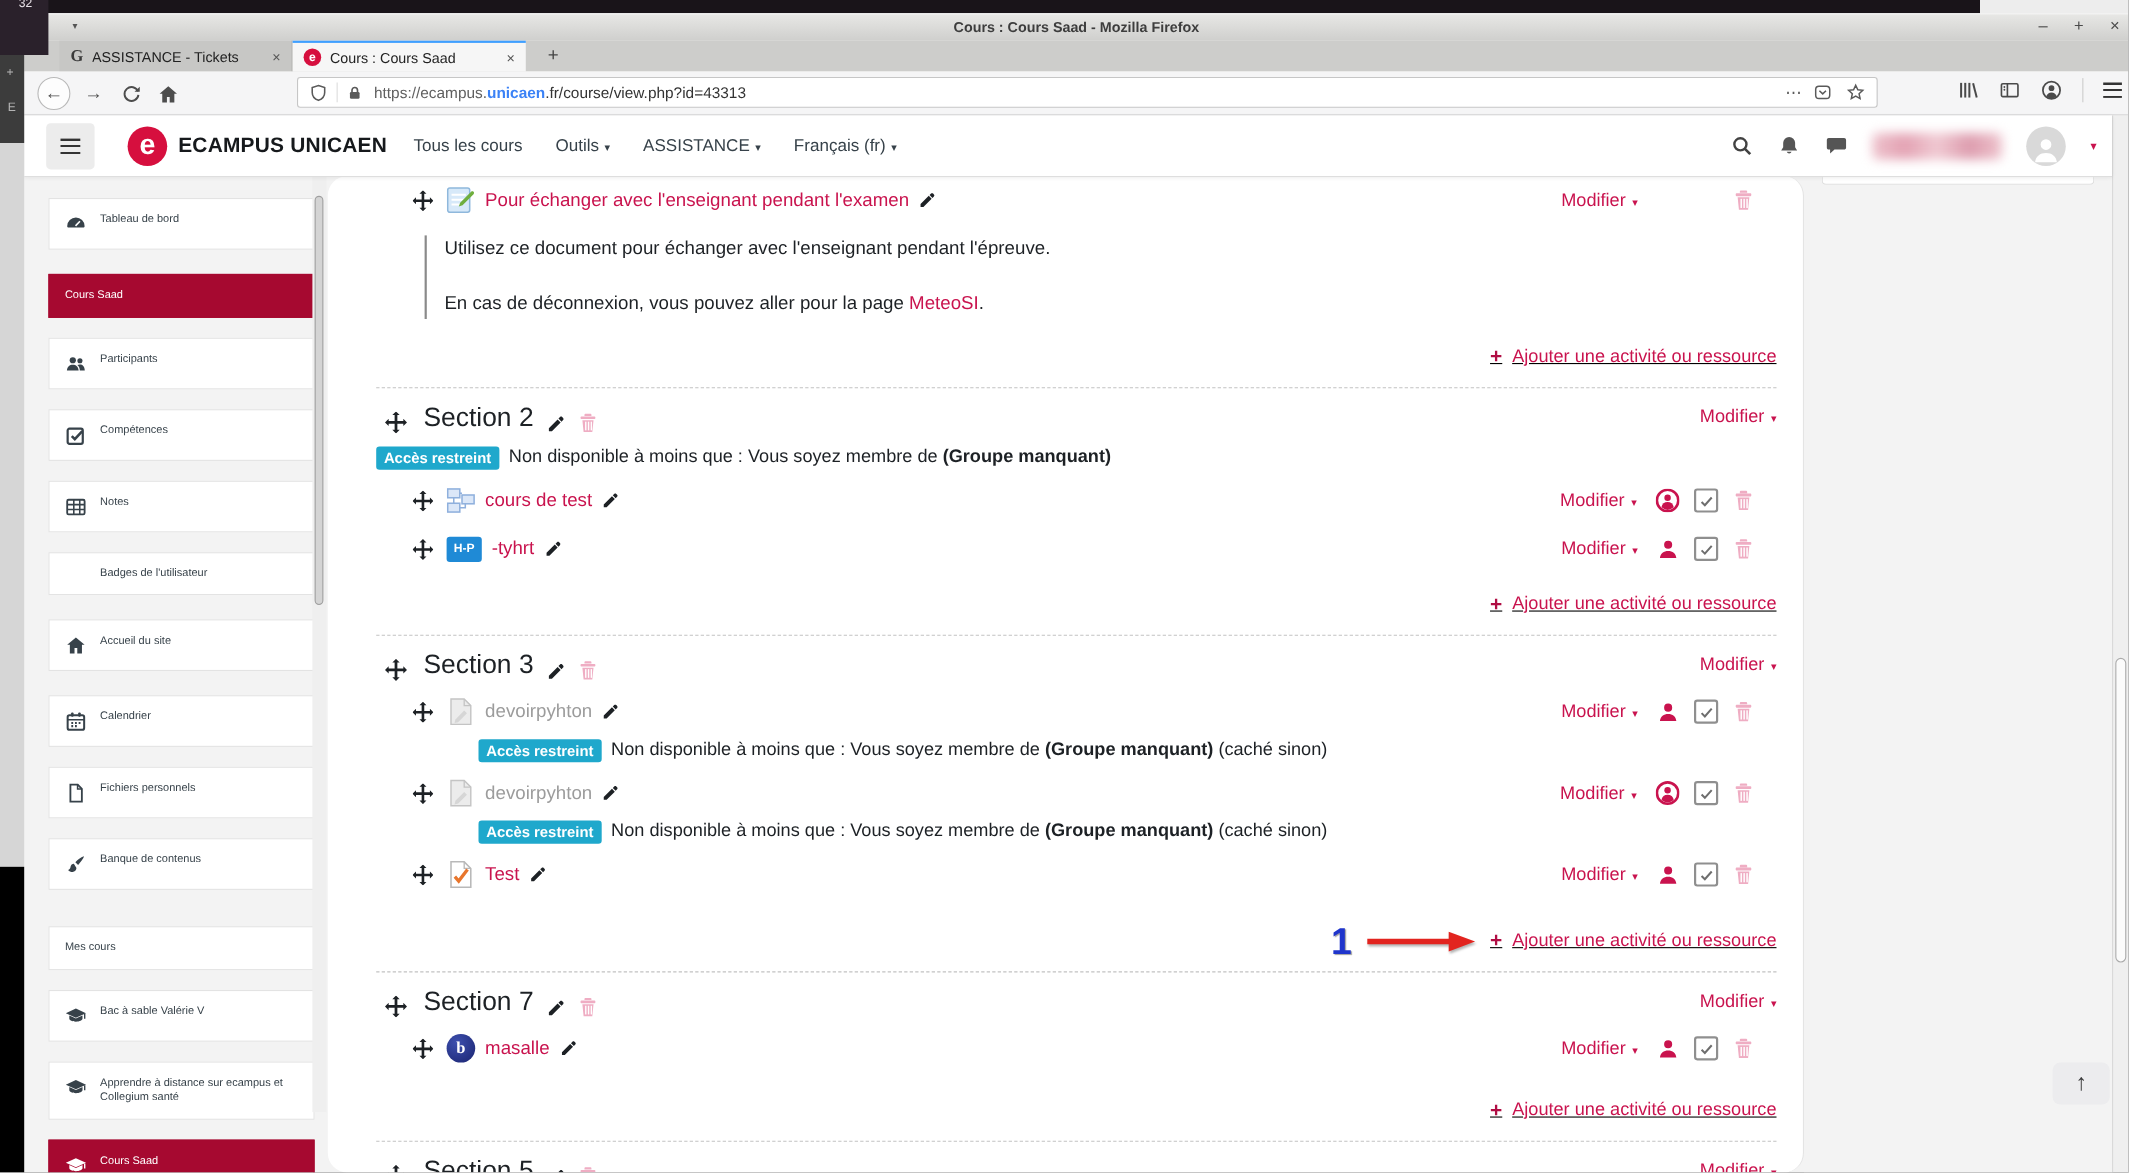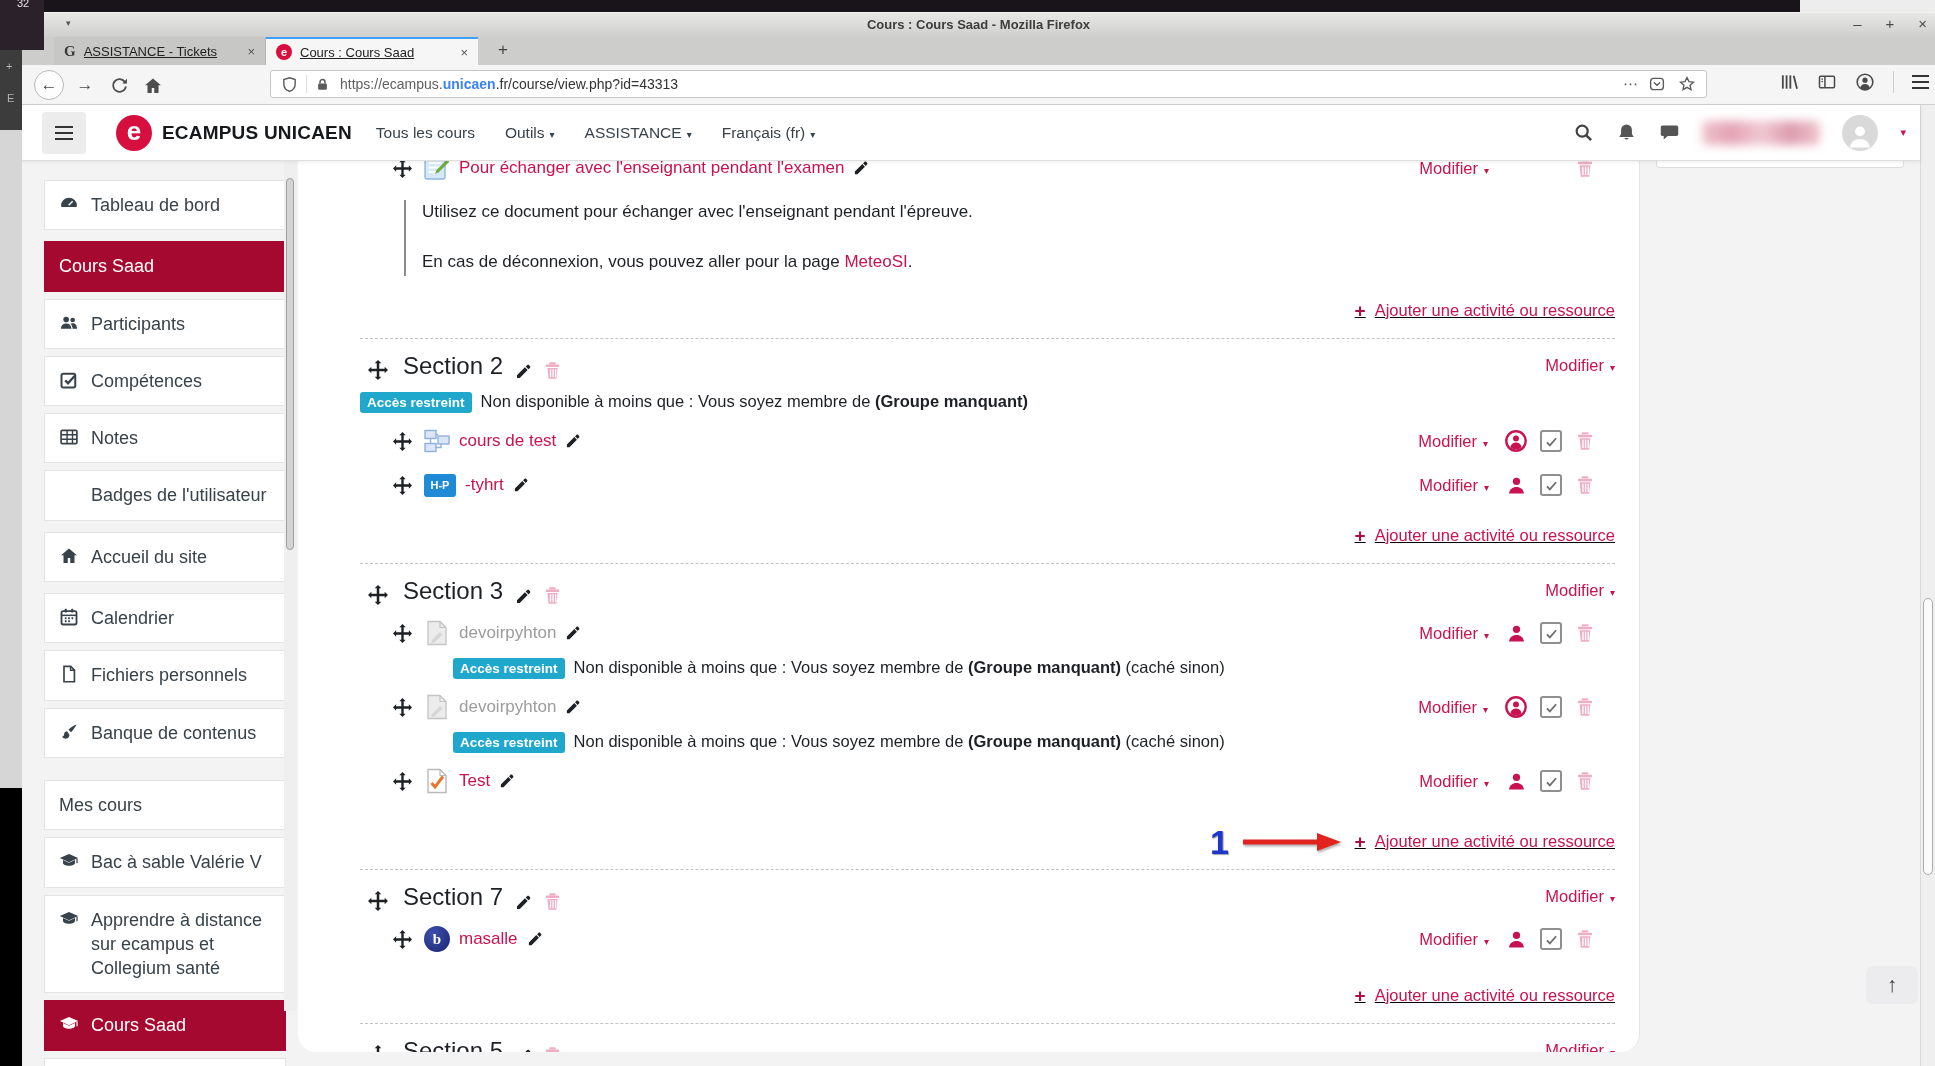--- a/index.html
+++ b/index.html
@@ -29,21 +29,21 @@
   .win-btns{position:absolute;right:8px;top:2px;display:flex;gap:24px;font-size:15px;color:#4a4a4a;}
   .win-btns span{cursor:default;}
 
   .tabbar{position:absolute;left:22px;top:37px;width:1913px;height:28px;background:#cdcdcb;}
   .tab{position:absolute;top:0;height:28px;display:flex;align-items:center;padding:0 10px;box-sizing:border-box;font-size:13px;color:#222;}
   .tab.inactive{left:32px;width:212px;background:#c7c7c5;border-right:1px solid #b4b4b2;}
   .tab.active{left:244px;width:212px;background:#f6f6f6;border-top:2px solid #3f9fff;}
   .tab .fav-g{font-weight:bold;font-size:15px;color:#3a3a3a;margin-right:8px;font-family:"Liberation Serif",serif;}
   .tab .fav-e{width:16px;height:16px;border-radius:50%;background:#d60f3e;color:#fff;font-weight:bold;font-size:11px;
               display:flex;align-items:center;justify-content:center;margin-right:8px;}
-  .tab .tlabel{flex:1;white-space:nowrap;overflow:hidden;text-decoration:underline;}
+  .tab .tlabel{flex:1;white-space:nowrap;overflow:hidden;}
   .tab .tclose{color:#555;font-size:13px;margin-left:8px;}
   .newtab{position:absolute;left:468px;top:3px;font-size:17px;color:#444;padding:0 8px;}
 
   .toolbar{position:absolute;left:22px;top:65px;width:1913px;height:40px;background:#f5f5f6;border-bottom:1px solid #cfcfcf;box-sizing:border-box;}
   .nav-btn{position:absolute;top:7px;color:#4d4d4d;font-size:17px;line-height:26px;text-align:center;width:26px;}
   .back-circle{left:12px;width:28px;height:28px;top:5px;border:1px solid #b9b9b9;border-radius:50%;background:#fdfdfd;line-height:28px;}
   .urlbar{position:absolute;left:248px;top:5px;width:1437px;height:28px;background:#fff;border:1px solid #c6c6c6;border-radius:3px;
           display:flex;align-items:center;box-sizing:border-box;}
   .urlbar .sep{width:1px;height:18px;background:#ddd;margin:0 8px;}
   .url-text{font-size:14px;color:#5f5f5f;white-space:nowrap;}
@@ -71,35 +71,35 @@
   .avatar{width:36px;height:36px;border-radius:50%;background:#d9d9d9;overflow:hidden;display:flex;align-items:flex-end;justify-content:center;}
   .ucaret{color:#c9134e;font-size:11px;}
 
   
   .rcol{position:absolute;left:1618px;top:55px;width:280px;height:906px;background:#f3f3f3;}
   .blocksliver{position:absolute;left:16px;top:0px;width:248px;height:8px;background:#fff;border:1px solid #dcdcdc;border-top:none;
                border-radius:0 0 4px 4px;box-sizing:border-box;}
 
   
   .drawer{position:absolute;left:22px;top:75px;width:242px;}
-  .ditem{background:#fff;border:1px solid #e3e3e3;margin-bottom:7px;padding:12px 14px;display:flex;align-items:flex-start;
-         font-size:18px;color:#37424a;line-height:1.35;box-sizing:border-box;}
+  .ditem{background:#fff;border:1px solid #e3e3e3;margin-bottom:18px;padding:12px 14px;display:flex;align-items:flex-start;
+         font-size:10px;color:#37424a;line-height:1.35;box-sizing:border-box;}
   .ditem .dic{width:20px;margin-right:12px;margin-top:1px;flex:0 0 auto;color:#37424a;}
   .ditem.noicon{padding-left:14px;}
   .ditem.indent{padding-left:46px;}
   .ditem.active{background:#a60930;border-color:#a60930;color:#fff;}
   .ditem.active .dic{color:#fff;}
   .gap6{height:4px;}
   .gap17{height:15px;}
   .drawer-sb{position:absolute;left:262px;top:55px;width:13px;height:851px;background:#efefef;}
   .drawer-sb .thumb{position:absolute;left:2px;top:18px;width:8px;height:372px;background:#d4d4d4;border:1px solid #9f9f9f;border-radius:5px;box-sizing:border-box;}
 
   
-  .main{position:absolute;left:276px;top:41px;width:1342px;height:906px;background:#fff;border-right:1px solid #e4e4e4;
-        box-sizing:border-box;padding:0 24px 0 62px;overflow:hidden;border-radius:18px;}
+  .main{position:absolute;left:276px;top:55px;width:1342px;height:906px;background:#fff;border-right:1px solid #e4e4e4;
+        box-sizing:border-box;padding:0 24px 0 44px;overflow:hidden;border-radius:18px;}
   .crimson{color:#c9134e;}
   .mrow{display:flex;align-items:center;margin-top:12px;margin-left:33px;height:32px;position:relative;}
   .mrow .move{color:#1d2125;margin-right:12px;}
   .mrow .modicon{margin-right:9px;}
   .mname{font-size:17px;color:#c9134e;}
   .mname.dim{color:#9c9c9c;}
   .pencil{color:#1d2125;margin-left:9px;}
   .rc{position:absolute;right:20px;top:50%;transform:translateY(-50%);display:flex;align-items:center;}
   .modlink{font-size:16.5px;color:#c9134e;white-space:nowrap;}
   .modlink .caret{font-size:10px;margin-left:6px;}

